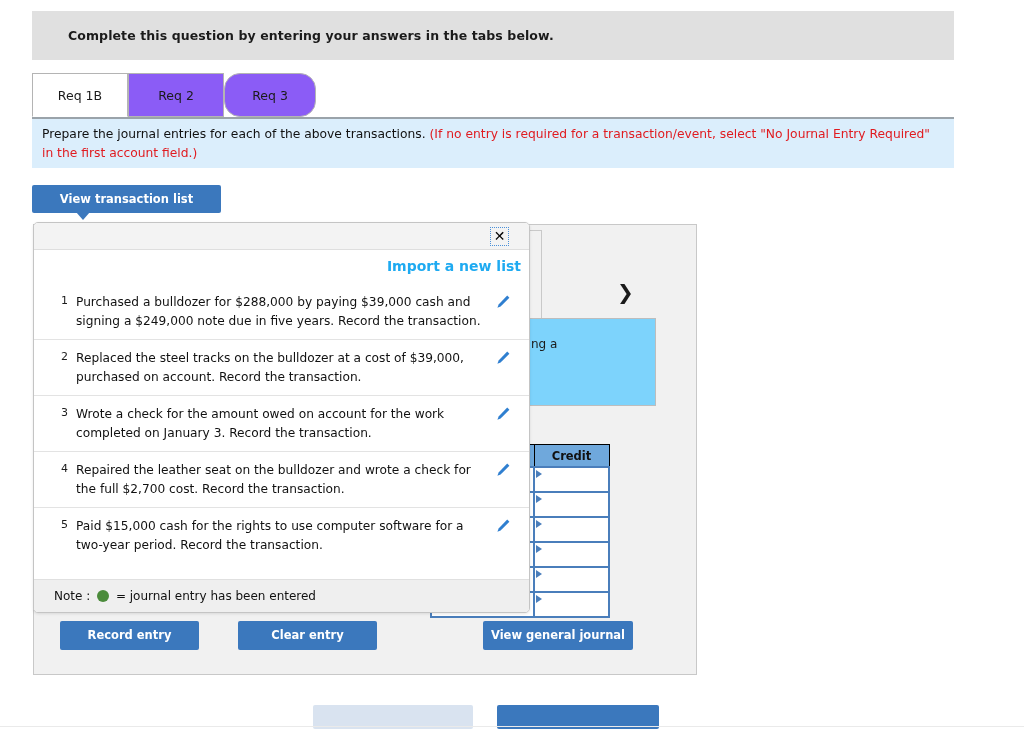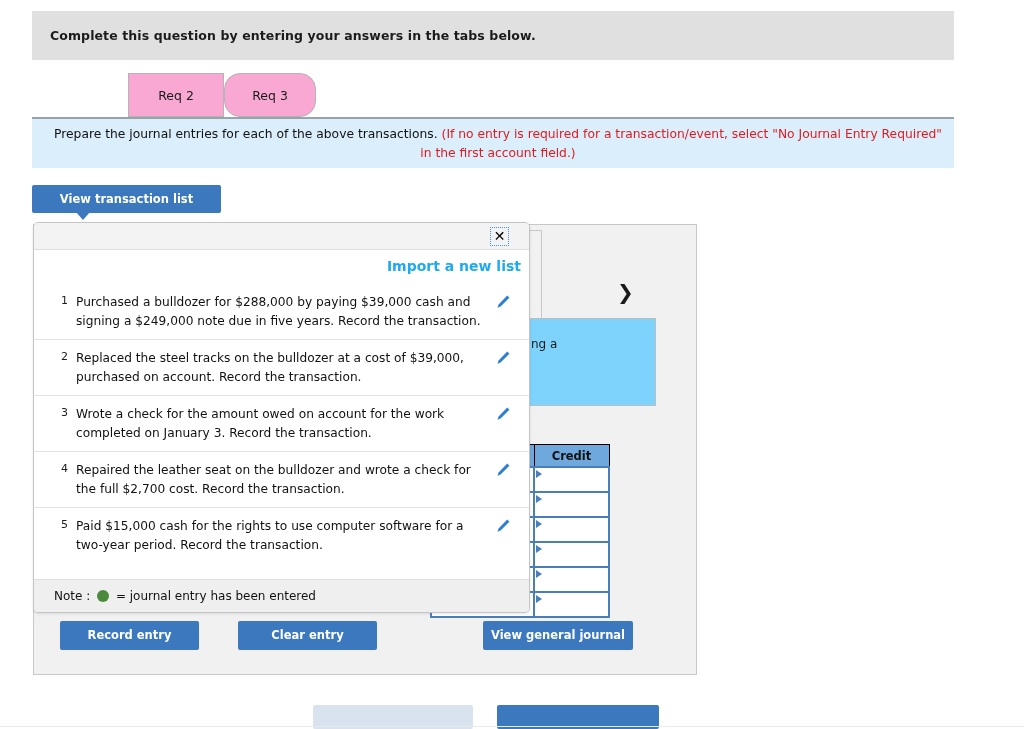--- a/index.html
+++ b/index.html
@@ -22,42 +22,42 @@
     position: absolute;
     left: 32px;
     top: 11px;
     width: 922px;
     height: 49px;
     background: #e0e0e0;
     box-sizing: border-box;
   }
   .q-header-text {
     position: absolute;
-    left: 18px;
+    left: 36px;
     top: 17px;
     font-size: 12.5px;
     font-weight: bold;
     color: #1b1b1b;
     letter-spacing: 0.1px;
   }
 
   
   .tabstrip {
     position: absolute;
     left: 32px;
     top: 73px;
     width: 922px;
     height: 46px;
   }
   .tab {
     position: absolute;
     top: 0;
     height: 44px;
     box-sizing: border-box;
-    background: #f9a8d4;
+    background: #8b5cf6;
     border: 1px solid #b4b4b4;
     border-bottom: 1px solid #b4b4b4;
     text-align: center;
     line-height: 43px;
     font-size: 12.5px;
     color: #1b1b1b;
   }
   .tab.active {
     background: #ffffff;
     border-bottom: 1px solid #ffffff;
@@ -70,22 +70,21 @@
   
   .instr {
     position: absolute;
     left: 32px;
     top: 117px;
     width: 922px;
     height: 51px;
     background: #dbeefc;
     border-top: 2px solid #9aa3aa;
     box-sizing: border-box;
-    padding: 6px 10px 0 20px;
-    text-align: center;
+    padding: 6px 10px 0 10px;
   }
   .instr-line {
     font-size: 12.3px;
     line-height: 19px;
     color: #111111;
   }
   .instr-red { color: #e01b20; }
 
   
   .vtl-btn {
@@ -373,20 +372,21 @@
   }
 </style>
 </head>
 <body>
 
 <div class="q-header">
   <div class="q-header-text">Complete this question by entering your answers in the tabs below.</div>
 </div>
 
 <div class="tabstrip">
+  <div class="tab tab-0 active">Req 1B</div>
   <div class="tab tab-1">Req 2</div>
   <div class="tab tab-2">Req 3</div>
 </div>
 
 <div class="instr">
   <div class="instr-line">
     <span>Prepare the journal entries for each of the above transactions.</span>
     <span class="instr-red">(If no entry is required for a transaction/event, select "No Journal Entry Required" in the first account field.)</span>
   </div>
 </div>

